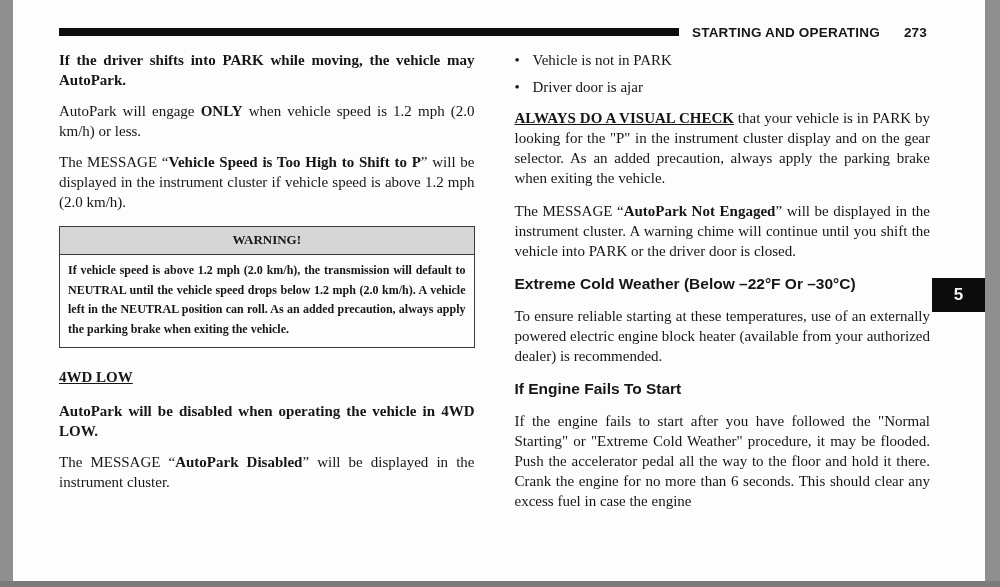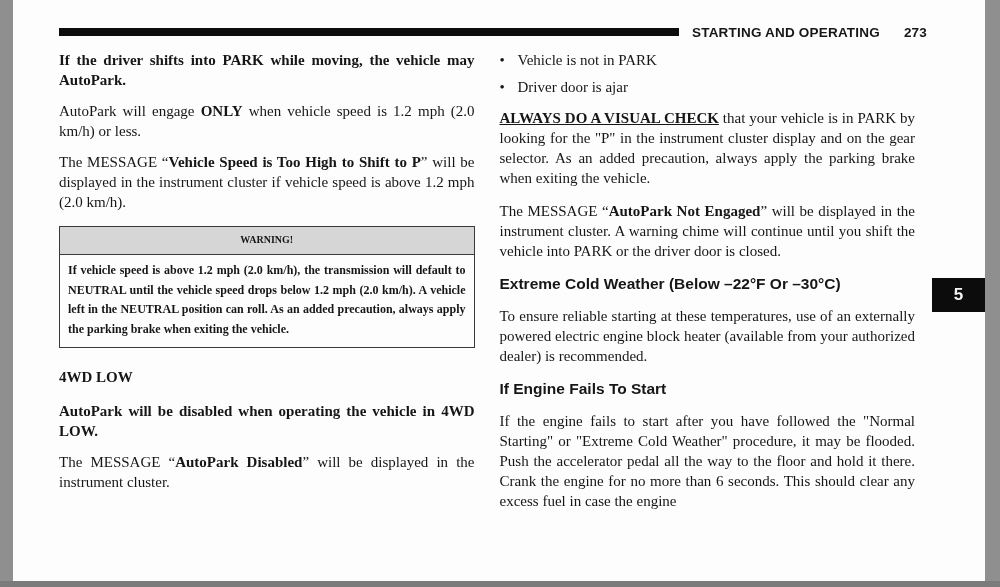--- a/index.html
+++ b/index.html
@@ -40,50 +40,51 @@
     flex: none;
   }
   .header-title { margin-left: 13px; }
   .header-pageno { margin-left: 24px; }
   
   .columns {
     position: absolute;
     left: 59px; top: 50px;
     width: 856px;
     display: flex;
-    gap: 25px;
+    gap: 40px;
   }
   .col { width: 415.5px; flex: none; font-size: 15px; line-height: 20px; }
   .col p { text-align: justify; margin-bottom: 11px; }
   .bold { font-weight: bold; }
   .uline { text-decoration: underline; }
   
   .warning-box {
     border: 1px solid #3a3a3a;
     margin: 3px 0 19px 0;
   }
   .warning-title {
     background: #d6d6d6;
     border-bottom: 1px solid #3a3a3a;
     text-align: center;
     font-weight: bold;
-    font-size: 10px;
+    font-size: 13px;
     padding: 3px 0 4px 0;
   }
   .warning-body {
     padding: 6px 8px 8px 8px;
     font-weight: bold;
     font-size: 12px;
     line-height: 19.5px;
     text-align: justify;
   }
   .serif-heading {
     font-weight: bold;
     font-size: 15px;
     margin: 2px 0 14px 0;
+    text-decoration: underline;
   }
   .sans-heading {
     font-family: "Liberation Sans", sans-serif;
     font-weight: bold;
     font-size: 15.5px;
     margin: 2px 0 12px 0;
   }
   
   .bullet-list { list-style: none; margin: 0 0 11px 0; }
   .bullet-list li {

